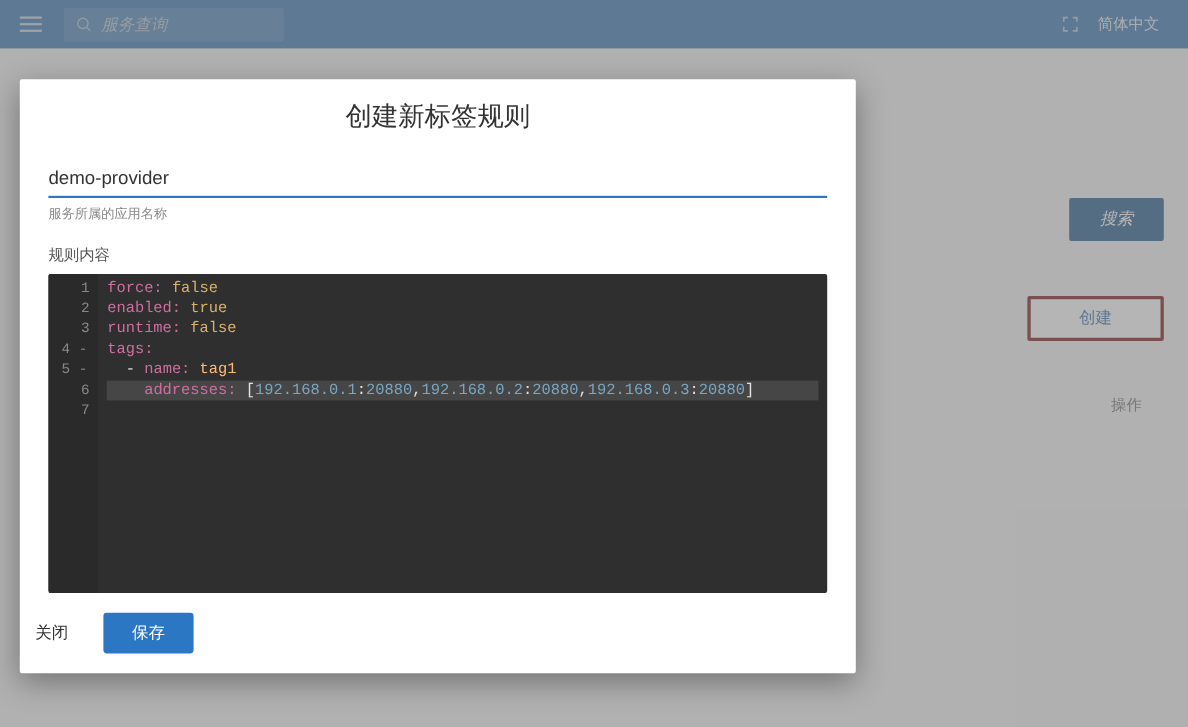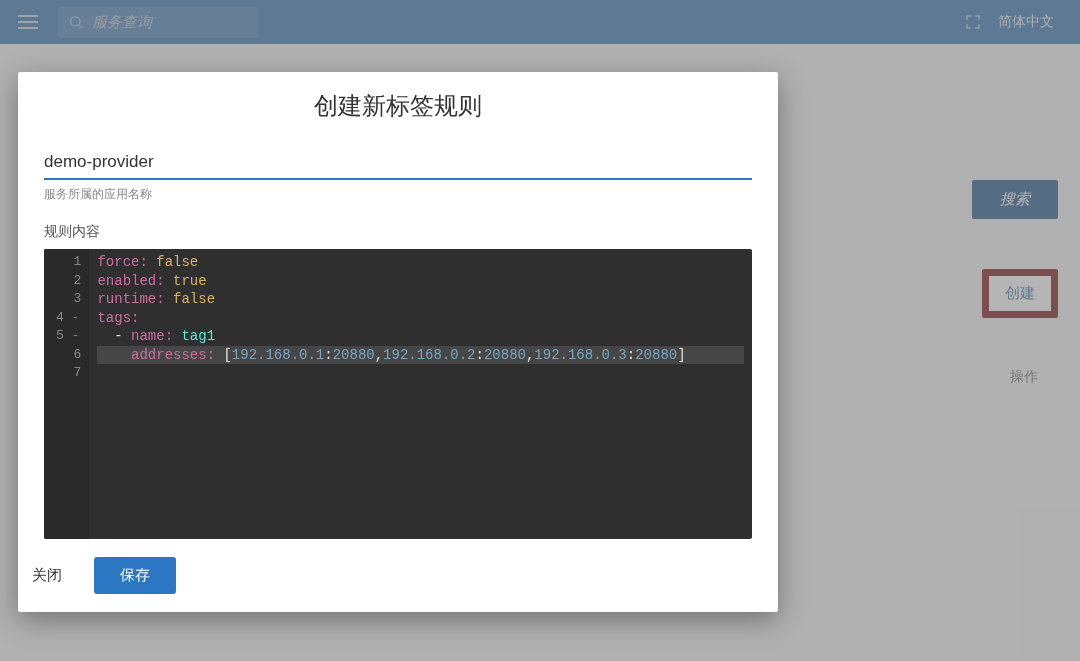--- a/index.html
+++ b/index.html
@@ -59,24 +59,24 @@
 .bg-search-btn {
   background: #2b5f8f;
   color: #fff;
   padding: 10px 28px;
   border-radius: 2px;
   font-size: 15px;
   margin-bottom: 50px;
   font-style: italic;
 }
 .bg-create-btn {
-  border: 7px solid #7f1d1d;
+  border: 3px solid #7f1d1d;
   color: #3f7ab3;
   background: #fff;
-  padding: 8px 16px;
+  padding: 8px 44px;
   border-radius: 2px;
   font-size: 15px;
   margin-bottom: 50px;
 }
 .bg-action-label {
   color: #777;
   font-size: 14px;
   margin-right: 20px;
 }
 .overlay {
@@ -152,21 +152,21 @@
 }
 .gutter div { height: 18.5px; }
 .code {
   padding: 4px 8px;
   color: #e6e1dc;
   flex: 1;
 }
 .code div { height: 18.5px; white-space: pre; }
 .tok-key { color: #cc6fa0; }
 .tok-bool { color: #d7b267; }
-.tok-str { color: #5eead4; }
+.tok-str { color: #fdba74; }
 .tok-num { color: #7aa6c2; }
 .tok-punc { color: #e6e1dc; }
 .fold { color: #888; margin-right: 2px; }
 .code-highlight { background: #464646; display: inline-block; width: 100%; }
 .dialog-actions {
   display: flex;
   gap: 18px;
   padding: 18px 26px 18px 0;
   align-items: center;
 }

